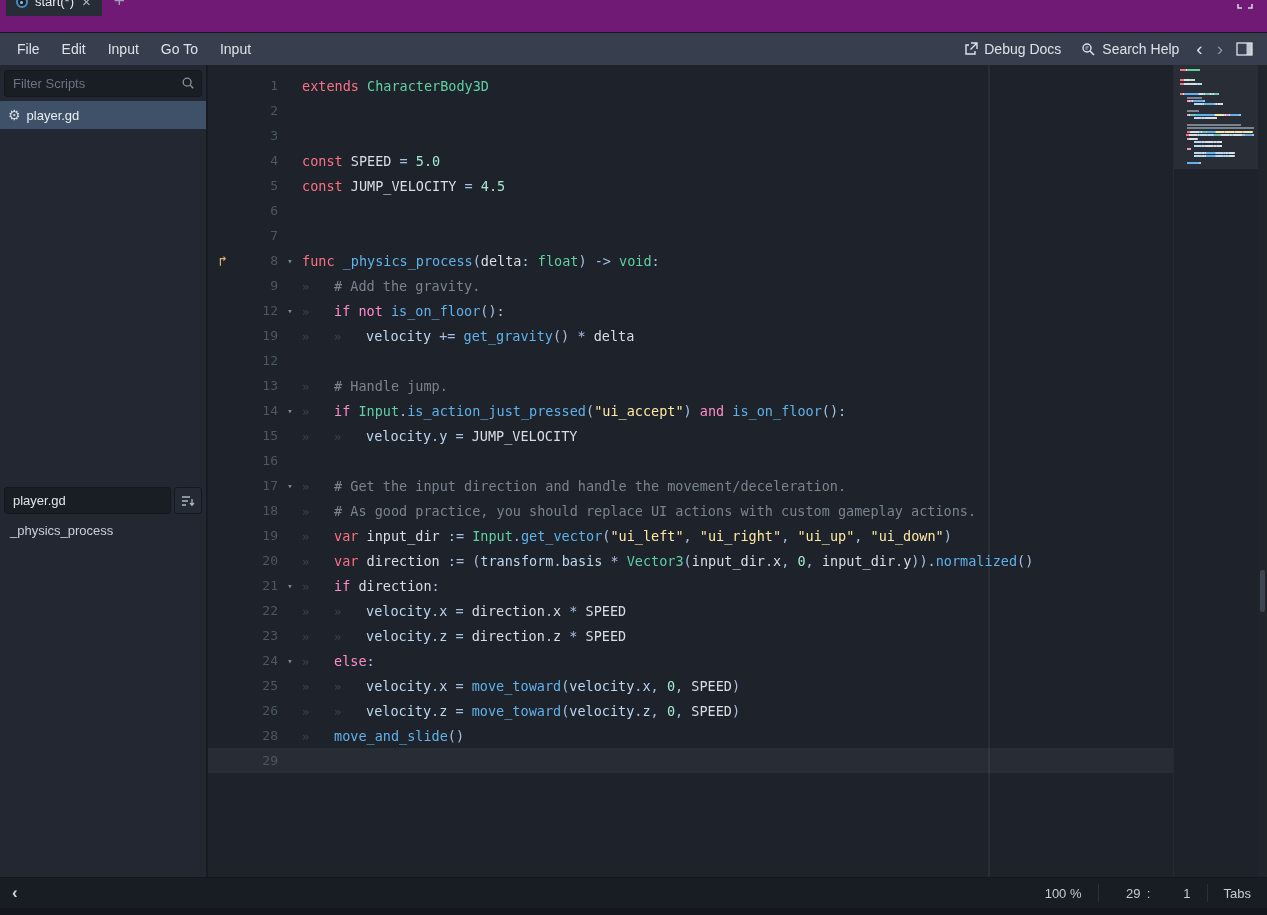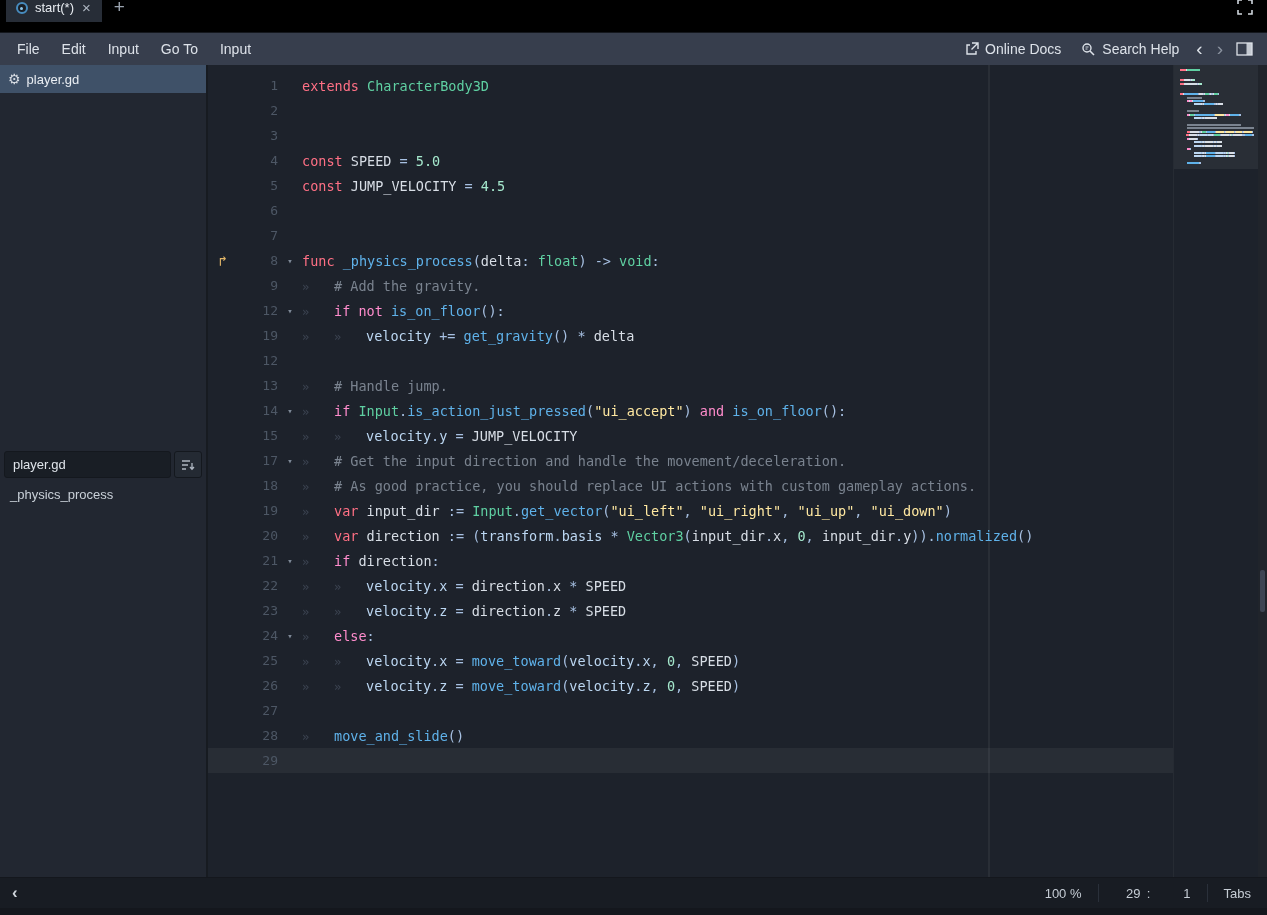--- a/index.html
+++ b/index.html
@@ -2,21 +2,21 @@
 <html style="--tk-k: #ff7085; --tk-c: #ff8ccc; --tk-y: #5fd0a2; --tk-f: #5fb2ea; --tk-s: #ffe8a1; --tk-n: #a5e8cd; --tk-m: #bcd7f2; --tk-o: #a7c0e2; --tk-x: #d8dee6; --tk-cm: #7a838f;"><head>
 <meta charset="utf-8">
 <style>
   * { margin:0; padding:0; box-sizing:border-box; }
   html,body { width:1267px; height:915px; overflow:hidden; }
   body { font-family:"Liberation Sans", sans-serif; background:#1d222b; color:#d5dde6; font-size:13px; }
 
   .window { width:1267px; height:915px; display:flex; flex-direction:column; background:#21262e; }
 
   
-  .tabstrip { height:33px; background:#000000; display:flex; align-items:flex-end; padding:10px 6px; flex:none; border-bottom:1px solid #14171d; }
+  .tabstrip { height:33px; background:#701a75; display:flex; align-items:flex-end; padding:16px 6px; flex:none; border-bottom:1px solid #14171d; }
   .tab { height:29px; display:flex; align-items:center; gap:7px; padding:0 10px; background:#272d37; border-radius:4px 4px 0 0; }
   .godot-icon { width:12px; height:12px; border:2px solid #478cbf; border-radius:50%; background:#1a1f26; position:relative; }
   .godot-icon:after { content:""; position:absolute; left:2px; top:3px; width:3px; height:3px; background:#8fc6ea; border-radius:50%; }
   .tab-label { color:#e8ecf1; font-size:13px; }
   .tab-close { color:#aeb6c1; font-size:15px; line-height:1; cursor:pointer; padding:0 1px; }
   .newtab { color:#9aa3af; font-size:19px; padding:0 12px 4px 12px; cursor:pointer; }
   .strip-spacer { flex:1; }
   .fs-icon { margin:0 8px 7px 0; cursor:pointer; }
 
   
@@ -111,21 +111,21 @@
     <span class="menu-item">Edit</span>
     <span class="menu-item">Input</span>
     <span class="menu-item">Go To</span>
     <span class="menu-item">Input</span>
     <span class="menu-spacer"></span>
     <span class="menu-action">
       <svg width="14" height="14" viewBox="0 0 14 14">
         <path d="M5 3H2v9h9V9" fill="none" stroke="#dde2e9" stroke-width="1.4"></path>
         <path d="M7 1h6v6 M13 1L6.5 7.5" fill="none" stroke="#dde2e9" stroke-width="1.4"></path>
       </svg>
-      <span>Online Docs</span>
+      <span>Debug Docs</span>
     </span>
     <span class="menu-action">
       <svg width="15" height="15" viewBox="0 0 15 15">
         <circle cx="6" cy="6" r="4" fill="none" stroke="#dde2e9" stroke-width="1.4"></circle>
         <line x1="9" y1="9" x2="13" y2="13" stroke="#dde2e9" stroke-width="1.6"></line>
         <path d="M4.5 5h3 M4.5 7h2" stroke="#dde2e9" stroke-width="0.9"></path>
       </svg>
       <span>Search Help</span>
     </span>
     <span class="hist back">‹</span>
@@ -134,20 +134,29 @@
       <svg width="17" height="14" viewBox="0 0 17 14">
         <rect x="1" y="1" width="15" height="12" fill="none" stroke="#dde2e9" stroke-width="1.3"></rect>
         <rect x="10.5" y="1" width="5.5" height="12" fill="#dde2e9" opacity="0.85"></rect>
       </svg>
     </span>
   </div>
 
   <div class="main">
 
     <div class="sidebar">
+      <div class="filter-row">
+        <input type="text" placeholder="Filter Scripts" style="">
+        <span class="mag">
+          <svg width="14" height="14" viewBox="0 0 16 16">
+            <circle cx="7" cy="7" r="4.5" fill="none" stroke="#8a93a0" stroke-width="1.5"></circle>
+            <line x1="10.5" y1="10.5" x2="14" y2="14" stroke="#8a93a0" stroke-width="1.5"></line>
+          </svg>
+        </span>
+      </div>
       <div class="scripts-list">
         <div class="list-item selected">
           <span class="gear">⚙</span>
           <span>player.gd</span>
         </div>
       </div>
       <div class="cur-script-row">
         <div class="cur-script-field">player.gd</div>
         <div class="sort-btn">
           <svg width="14" height="12" viewBox="0 0 14 12">
@@ -249,20 +258,26 @@
             <span class="ltext"><span class="tabm">»</span><span class="tk-c">if</span><span class="tk-x"> </span><span class="tk-y">Input</span><span class="tk-o">.</span><span class="tk-f">is_action_just_pressed</span><span class="tk-o">(</span><span class="tk-s">"ui_accept"</span><span class="tk-o">)</span><span class="tk-x"> </span><span class="tk-c">and</span><span class="tk-x"> </span><span class="tk-f">is_on_floor</span><span class="tk-o">():</span></span>
           </div>
           <div class="cl">
             <span class="gic"></span>
             <span class="lnum">15</span>
             <span class="fold"></span>
             <span class="ltext"><span class="tabm">»</span><span class="tabm">»</span><span class="tk-m">velocity</span><span class="tk-o">.</span><span class="tk-m">y</span><span class="tk-x"> </span><span class="tk-o">=</span><span class="tk-x"> JUMP_VELOCITY</span></span>
           </div>
           <div class="cl">
             <span class="gic"></span>
+            <span class="lnum">16</span>
+            <span class="fold"></span>
+            <span class="ltext"></span>
+          </div>
+          <div class="cl">
+            <span class="gic"></span>
             <span class="lnum">17</span>
             <span class="fold">▾</span>
             <span class="ltext"><span class="tabm">»</span><span class="tk-cm"># Get the input direction and handle the movement/deceleration.</span></span>
           </div>
           <div class="cl">
             <span class="gic"></span>
             <span class="lnum">18</span>
             <span class="fold"></span>
             <span class="ltext"><span class="tabm">»</span><span class="tk-cm"># As good practice, you should replace UI actions with custom gameplay actions.</span></span>
           </div>
@@ -306,26 +321,20 @@
             <span class="gic"></span>
             <span class="lnum">25</span>
             <span class="fold"></span>
             <span class="ltext"><span class="tabm">»</span><span class="tabm">»</span><span class="tk-m">velocity</span><span class="tk-o">.</span><span class="tk-m">x</span><span class="tk-x"> </span><span class="tk-o">=</span><span class="tk-x"> </span><span class="tk-f">move_toward</span><span class="tk-o">(</span><span class="tk-m">velocity</span><span class="tk-o">.</span><span class="tk-m">x</span><span class="tk-o">,</span><span class="tk-x"> </span><span class="tk-n">0</span><span class="tk-o">,</span><span class="tk-x"> SPEED</span><span class="tk-o">)</span></span>
           </div>
           <div class="cl">
             <span class="gic"></span>
             <span class="lnum">26</span>
             <span class="fold"></span>
             <span class="ltext"><span class="tabm">»</span><span class="tabm">»</span><span class="tk-m">velocity</span><span class="tk-o">.</span><span class="tk-m">z</span><span class="tk-x"> </span><span class="tk-o">=</span><span class="tk-x"> </span><span class="tk-f">move_toward</span><span class="tk-o">(</span><span class="tk-m">velocity</span><span class="tk-o">.</span><span class="tk-m">z</span><span class="tk-o">,</span><span class="tk-x"> </span><span class="tk-n">0</span><span class="tk-o">,</span><span class="tk-x"> SPEED</span><span class="tk-o">)</span></span>
-          </div>
-          <div class="cl">
-            <span class="gic"></span>
-            <span class="lnum">27</span>
-            <span class="fold"></span>
-            <span class="ltext"></span>
           </div>
           <div class="cl">
             <span class="gic"></span>
             <span class="lnum">28</span>
             <span class="fold"></span>
             <span class="ltext"><span class="tabm">»</span><span class="tk-f">move_and_slide</span><span class="tk-o">()</span></span>
           </div>
           <div class="cl cur">
             <span class="gic"></span>
             <span class="lnum">29</span>

